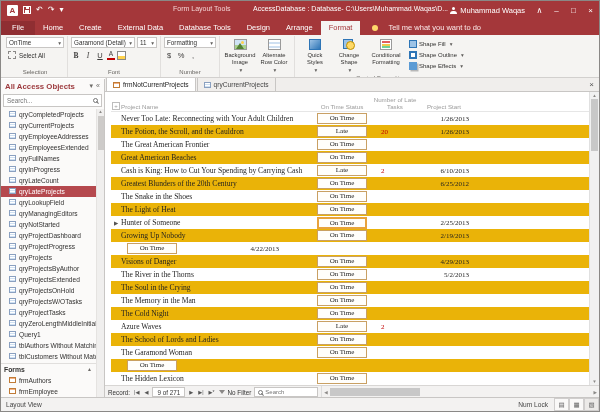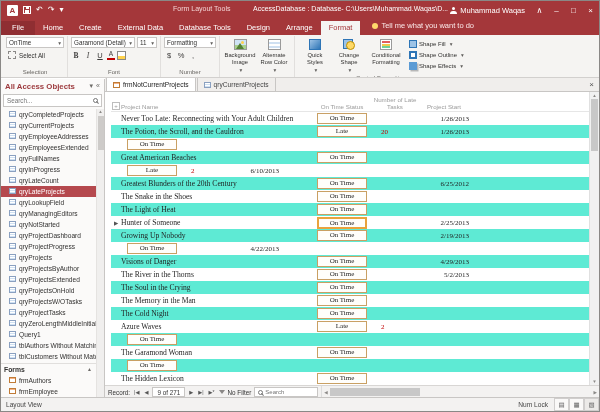--- a/index.html
+++ b/index.html
@@ -18,25 +18,25 @@
   .ctx-label{position:absolute;left:172px;top:4px;font-size:7px;color:#f3d4d5;white-space:nowrap;}
   .title-text{position:absolute;left:252px;top:4px;font-size:7px;white-space:nowrap;}
   .tb-right{margin-left:auto;display:flex;align-items:center;height:100%;}
   .user{display:flex;align-items:center;gap:3px;padding:0 6px;height:100%;}
   .person-icon{width:7px;height:7px;position:relative;}
   .person-icon::before{content:'';position:absolute;top:0;left:2px;width:3px;height:3px;border-radius:50%;background:#fff;}
   .person-icon::after{content:'';position:absolute;bottom:0;left:0;width:7px;height:3px;border-radius:3px 3px 0 0;background:#fff;}
   .winbtn{width:17px;height:100%;display:flex;align-items:center;justify-content:center;font-size:8px;}
 
   
-  .tabrow{height:16px;flex:0 0 auto;background:var(--red);display:flex;color:#fff;}
+  .tabrow{height:16px;flex:0 0 auto;background:var(--red);display:flex;align-items:flex-end;color:#fff;}
   .rtab{font-size:7.5px;padding:2px 8px 3px;white-space:nowrap;}
   .rtab.file{padding:2px 11px 3px;background:#8f2e32;}
   .rtab.active{background:var(--ribbonbg);color:var(--red);}
-  .tellme{display:flex;align-items:center;gap:3px;font-size:7.5px;margin-left:12px;padding-bottom:3px;color:#fbe9e9;}
+  .tellme{display:flex;align-items:center;gap:10px;font-size:7.5px;margin-left:12px;padding-bottom:3px;color:#fbe9e9;}
   .bulb-icon{width:6px;height:6px;border-radius:50%;background:#ffd86b;flex:0 0 auto;}
 
   
   .ribbon{height:43px;flex:0 0 auto;background:var(--ribbonbg);border-bottom:1px solid #d2d0ce;display:flex;align-items:stretch;padding:1px 2px 0;overflow:hidden;}
   .rgroup{display:flex;flex-direction:column;padding:1px 3px 0;position:relative;}
   .rgroup+.rgroup{border-left:1px solid #e1dfdd;}
   .glabel{margin-top:auto;text-align:center;font-size:6px;color:#696763;padding:1px 0 2px;white-space:nowrap;}
   .row{display:flex;gap:2px;align-items:center;margin-bottom:2px;}
   .combo{display:flex;align-items:center;justify-content:space-between;background:#fff;border:1px solid var(--border);font-size:6.3px;color:#323130;padding:0 2px;height:11px;white-space:nowrap;overflow:hidden;}
   .dd{color:#605e5c;font-size:5.5px;margin-left:2px;flex:0 0 auto;}
@@ -101,21 +101,21 @@
   .sheet{flex:1;overflow:hidden;background:#fff;padding:4px 0 0 6px;}
   .thead{display:flex;height:16px;align-items:flex-end;padding-bottom:1px;border-bottom:1px solid #e6e6e6;}
   .hc{font-size:6.2px;color:#9b9b9b;line-height:1.05;}
   .w-sel{width:10px;flex:0 0 auto;display:flex;align-items:flex-start;justify-content:center;}
   .w-name{width:190px;flex:0 0 auto;text-align:left;}
   .w-status{width:62px;flex:0 0 auto;text-align:center;}
   .w-late{width:44px;flex:0 0 auto;text-align:center;}
   .w-start{width:54px;flex:0 0 auto;text-align:center;}
   .layout-handle{width:8px;height:8px;border:1px solid #bdbdbd;color:#9b9b9b;font-size:6px;line-height:6px;text-align:center;}
   .trow{display:flex;height:13px;align-items:center;font-family:"Liberation Serif","DejaVu Serif",serif;font-size:7.6px;color:#1f1f1f;}
-  .trow.alt{background:#5eead4;}
+  .trow.alt{background:#eab308;}
   .rsel{width:10px;flex:0 0 auto;align-self:stretch;display:flex;align-items:center;justify-content:center;}
   .cur-arrow{font-size:5.5px;color:#555;}
   .c-name{width:190px;flex:0 0 auto;overflow:hidden;white-space:nowrap;padding-right:4px;}
   .c-status{width:62px;flex:0 0 auto;display:flex;justify-content:center;}
   .status-box{width:50px;height:11px;line-height:9px;text-align:center;border:1px solid #c9a063;background:#fffefb;font-size:7px;}
   .status-box.current{border:2px solid #e8a33d;height:12px;line-height:8px;}
   .c-late{width:44px;flex:0 0 auto;color:#c00000;padding-left:8px;font-size:7px;}
   .c-start{width:54px;flex:0 0 auto;text-align:right;padding-right:2px;font-size:7px;}
   .vscroll{width:10px;flex:0 0 auto;background:#f1f1f1;border-left:1px solid #e0e0e0;display:flex;flex-direction:column;align-items:center;font-size:4.5px;color:#8a8886;padding:1px 0;}
   .v-thumb{width:7px;height:52px;background:#c8c8c8;margin-top:1px;}
@@ -459,37 +459,39 @@
                 <div class="rsel"></div>
                 <div class="c-name">The Potion, the Scroll, and the Cauldron</div>
                 <div class="c-status">
                   <span class="status-box">Late</span>
                 </div>
                 <div class="c-late">20</div>
                 <div class="c-start">1/26/2013</div>
               </div>
               <div class="trow">
                 <div class="rsel"></div>
+                <div class="c-name">The Great American Frontier</div>
                 <div class="c-status">
                   <span class="status-box">On Time</span>
                 </div>
                 <div class="c-late"></div>
                 <div class="c-start"></div>
               </div>
               <div class="trow alt">
                 <div class="rsel"></div>
                 <div class="c-name">Great American Beaches</div>
                 <div class="c-status">
                   <span class="status-box">On Time</span>
                 </div>
                 <div class="c-late"></div>
                 <div class="c-start"></div>
               </div>
               <div class="trow">
                 <div class="rsel"></div>
+                <div class="c-name">Cash is King: How to Cut Your Spending by Carrying Cash</div>
                 <div class="c-status">
                   <span class="status-box">Late</span>
                 </div>
                 <div class="c-late">2</div>
                 <div class="c-start">6/10/2013</div>
               </div>
               <div class="trow alt">
                 <div class="rsel"></div>
                 <div class="c-name">Greatest Blunders of the 20th Century</div>
                 <div class="c-status">
@@ -593,20 +595,21 @@
                 <div class="rsel"></div>
                 <div class="c-name">Azure Waves</div>
                 <div class="c-status">
                   <span class="status-box">Late</span>
                 </div>
                 <div class="c-late">2</div>
                 <div class="c-start"></div>
               </div>
               <div class="trow alt">
                 <div class="rsel"></div>
+                <div class="c-name">The School of Lords and Ladies</div>
                 <div class="c-status">
                   <span class="status-box">On Time</span>
                 </div>
                 <div class="c-late"></div>
                 <div class="c-start"></div>
               </div>
               <div class="trow">
                 <div class="rsel"></div>
                 <div class="c-name">The Garamond Woman</div>
                 <div class="c-status">

